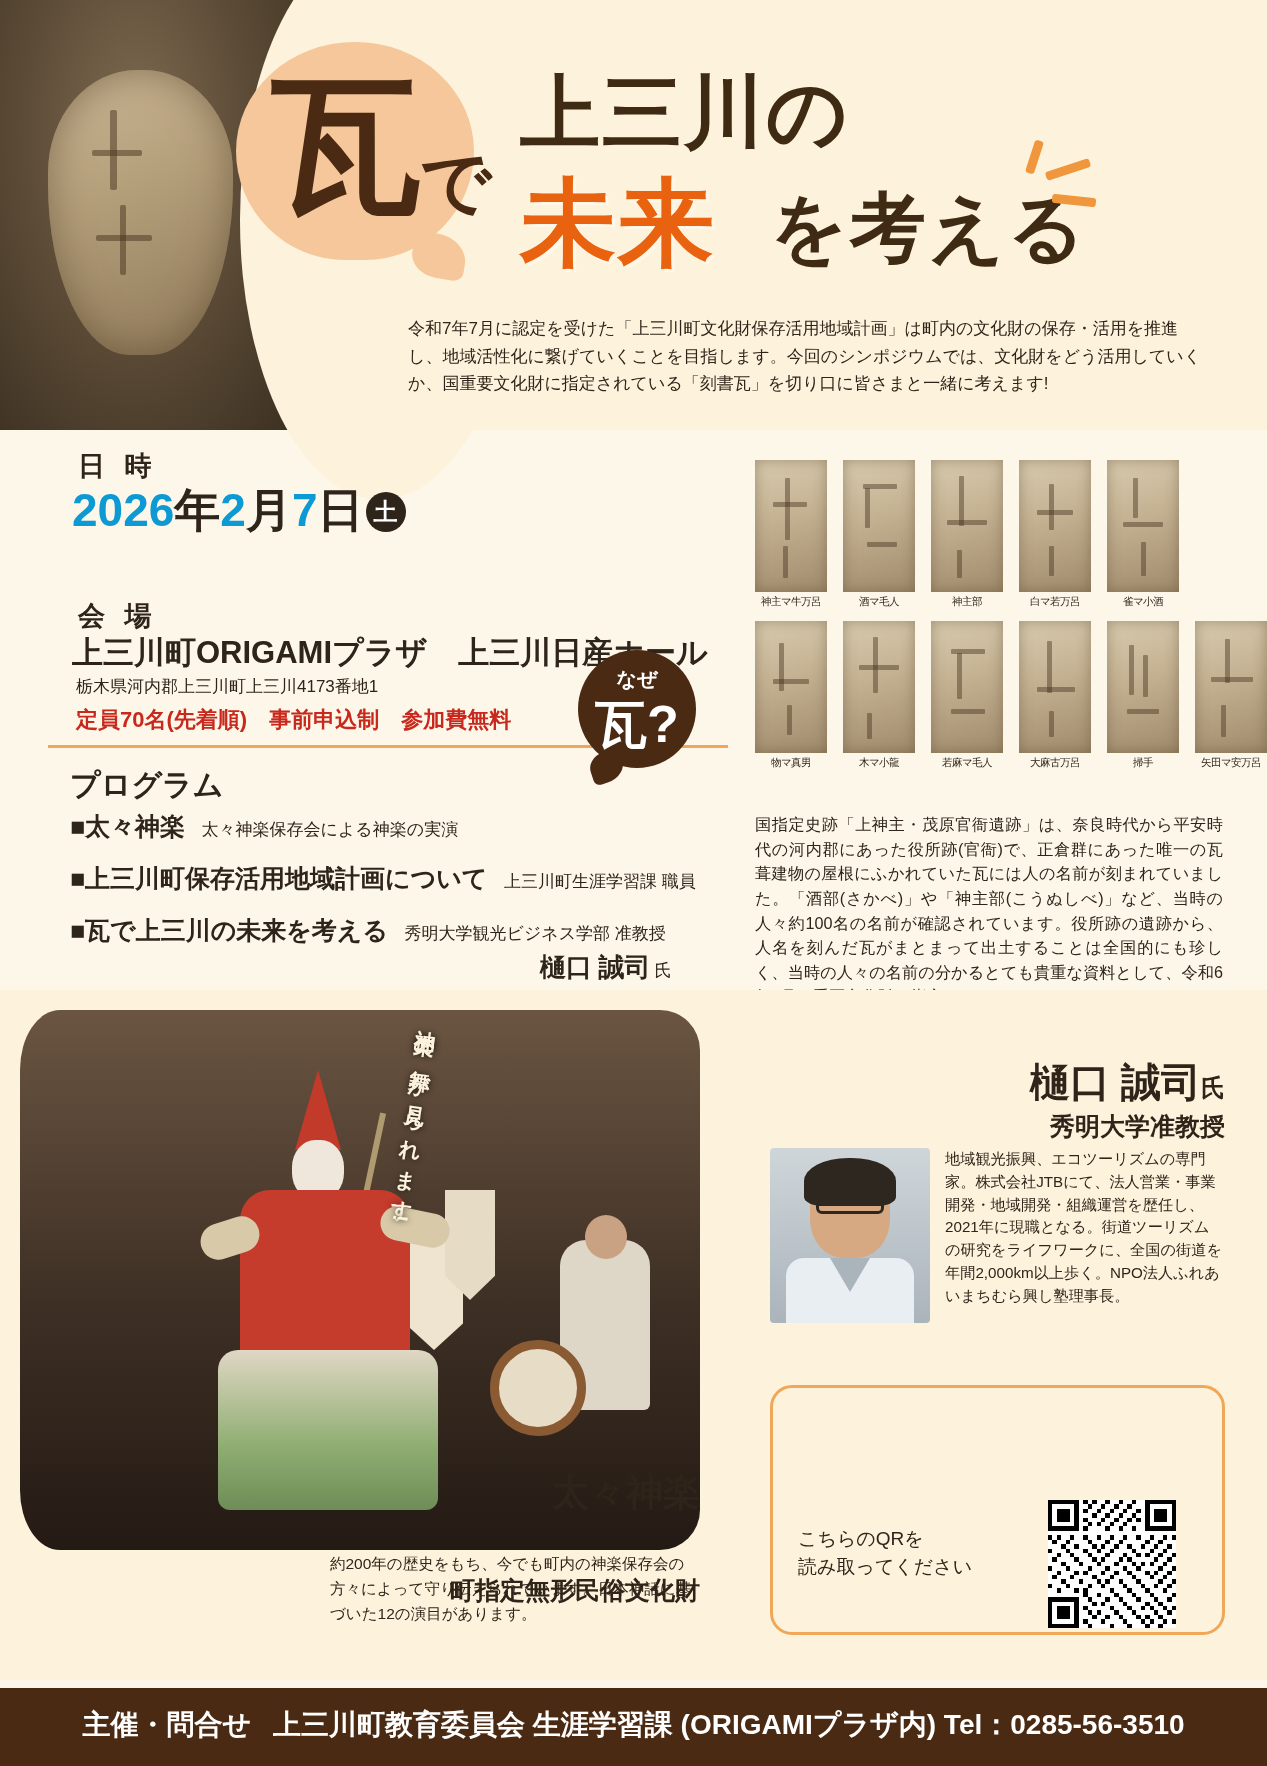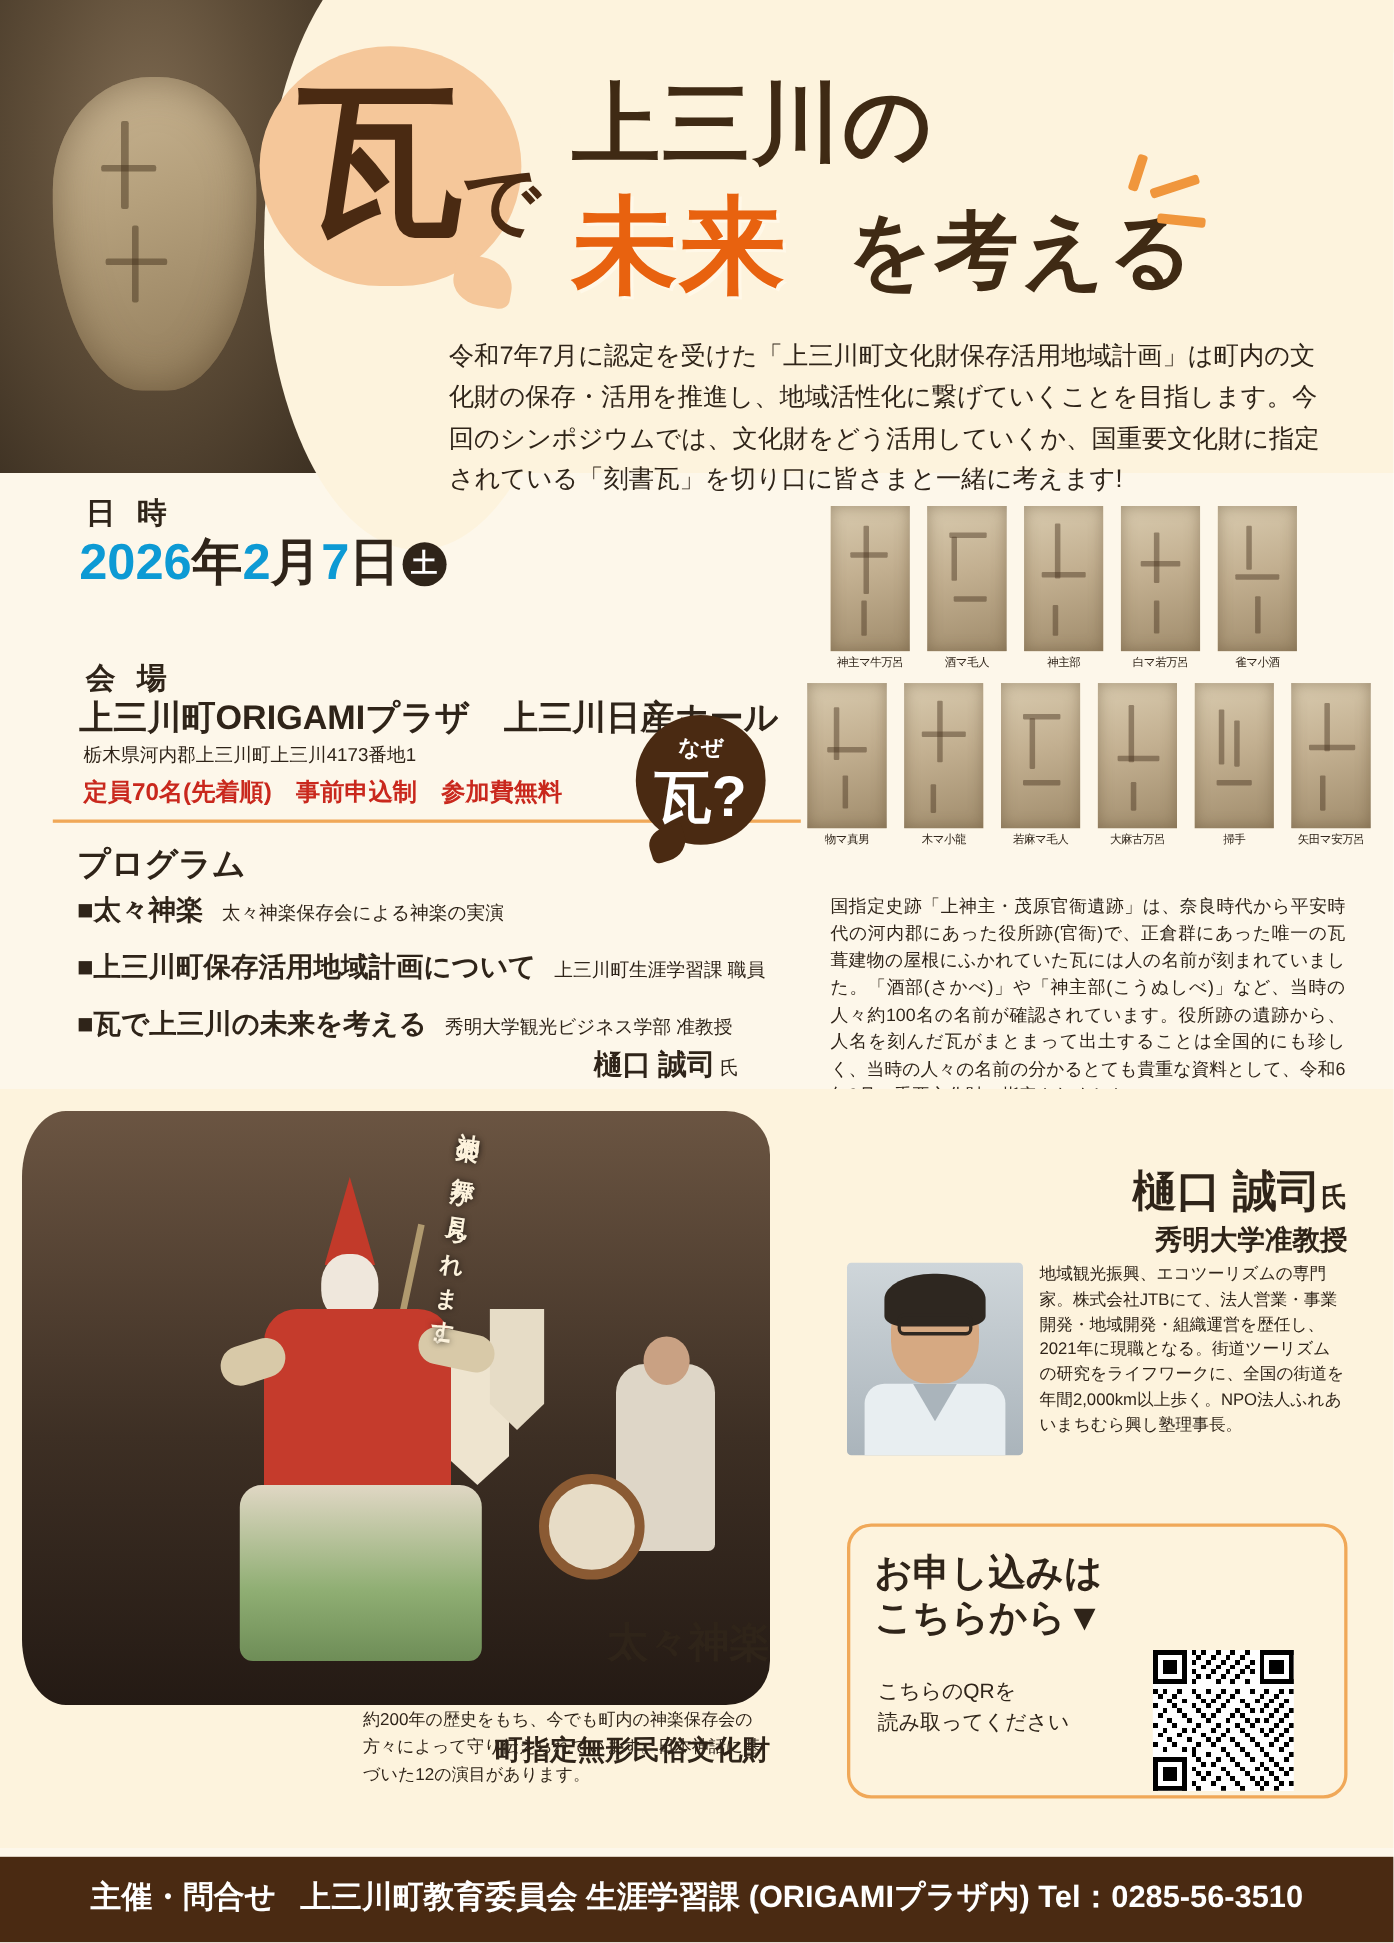--- a/index.html
+++ b/index.html
@@ -83,22 +83,22 @@
     font-size: 96px; font-weight: bold; color: #e8620f; letter-spacing: 2px;
     text-shadow: 3px 3px 0 #fff8e8;
   }
   .title-kangaeru {
     position: absolute; left: 770px; top: 178px;
     font-size: 76px; font-weight: bold; color: #3f2a14; letter-spacing: 2px;
   }
   .spark { position: absolute; background: #f0963c; border-radius: 3px; }
 
   .intro {
-    position: absolute; left: 408px; top: 305px; width: 800px;
-    font-size: 23px; line-height: 1.62; color: #2f2419;
+    position: absolute; left: 408px; top: 315px; width: 800px;
+    font-size: 17px; line-height: 1.62; color: #2f2419;
   }
 
   
   .left-col { position: absolute; left: 0; top: 430px; width: 745px; height: 560px; }
   .lbl-datetime {
     position: absolute; left: 78px; top: 18px;
     font-size: 27px; font-weight: bold; color: #2f2419; letter-spacing: 6px;
   }
   .date-line {
     position: absolute; left: 72px; top: 50px;
@@ -457,21 +457,21 @@
       <div class="tile-cell">
         <div class="tile-img">
             <i style="left:26px;top:18px;width:5px;height:40px;"></i>
             <i style="left:16px;top:62px;width:40px;height:5px;"></i>
             <i style="left:34px;top:82px;width:5px;height:34px;"></i>
           </div>
         <div class="tile-cap">雀マ小酒</div>
       </div>
     </div>
 
-    <div class="tile-row" style="margin-top:12px;justify-content:center;">
+    <div class="tile-row" style="margin-top:12px;">
       <div class="tile-cell">
         <div class="tile-img">
             <i style="left:24px;top:22px;width:5px;height:48px;"></i>
             <i style="left:18px;top:58px;width:36px;height:5px;"></i>
             <i style="left:32px;top:84px;width:5px;height:30px;"></i>
           </div>
         <div class="tile-cap">物マ真男</div>
       </div>
       <div class="tile-cell">
         <div class="tile-img">
@@ -549,24 +549,20 @@
   <div class="speaker-photo">
     <div class="sp-head"></div>
     <div class="sp-hair"></div>
     <div class="sp-glass"></div>
     <div class="sp-body"></div>
     <div class="sp-collar"></div>
   </div>
   <div class="speaker-bio">地域観光振興、エコツーリズムの専門家。株式会社JTBにて、法人営業・事業開発・地域開発・組織運営を歴任し、2021年に現職となる。街道ツーリズムの研究をライフワークに、全国の街道を年間2,000km以上歩く。NPO法人ふれあいまちむら興し塾理事長。</div>
 
   <div class="apply-box"></div>
-  <div class="apply-title">
-    <div>お申し込みは</div>
-    <div>こちらから▼</div>
-  </div>
   <div class="apply-note">
     <div>こちらのQRを</div>
     <div>読み取ってください</div>
   </div>
   <div class="qr">
     <svg width="128" height="128" viewBox="0 0 29 29" shape-rendering="crispEdges">
       <rect width="29" height="29" fill="#ffffff"></rect>
       <g fill="#000000">
         <rect x="0" y="0" width="7" height="1"></rect>
           <rect x="0" y="6" width="7" height="1"></rect>

